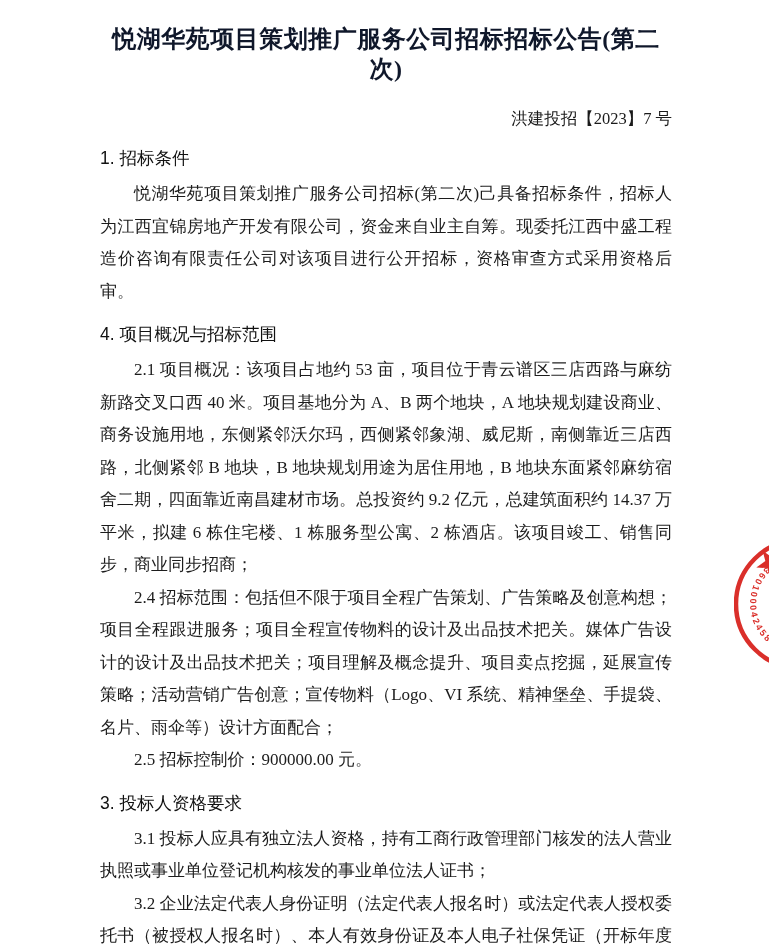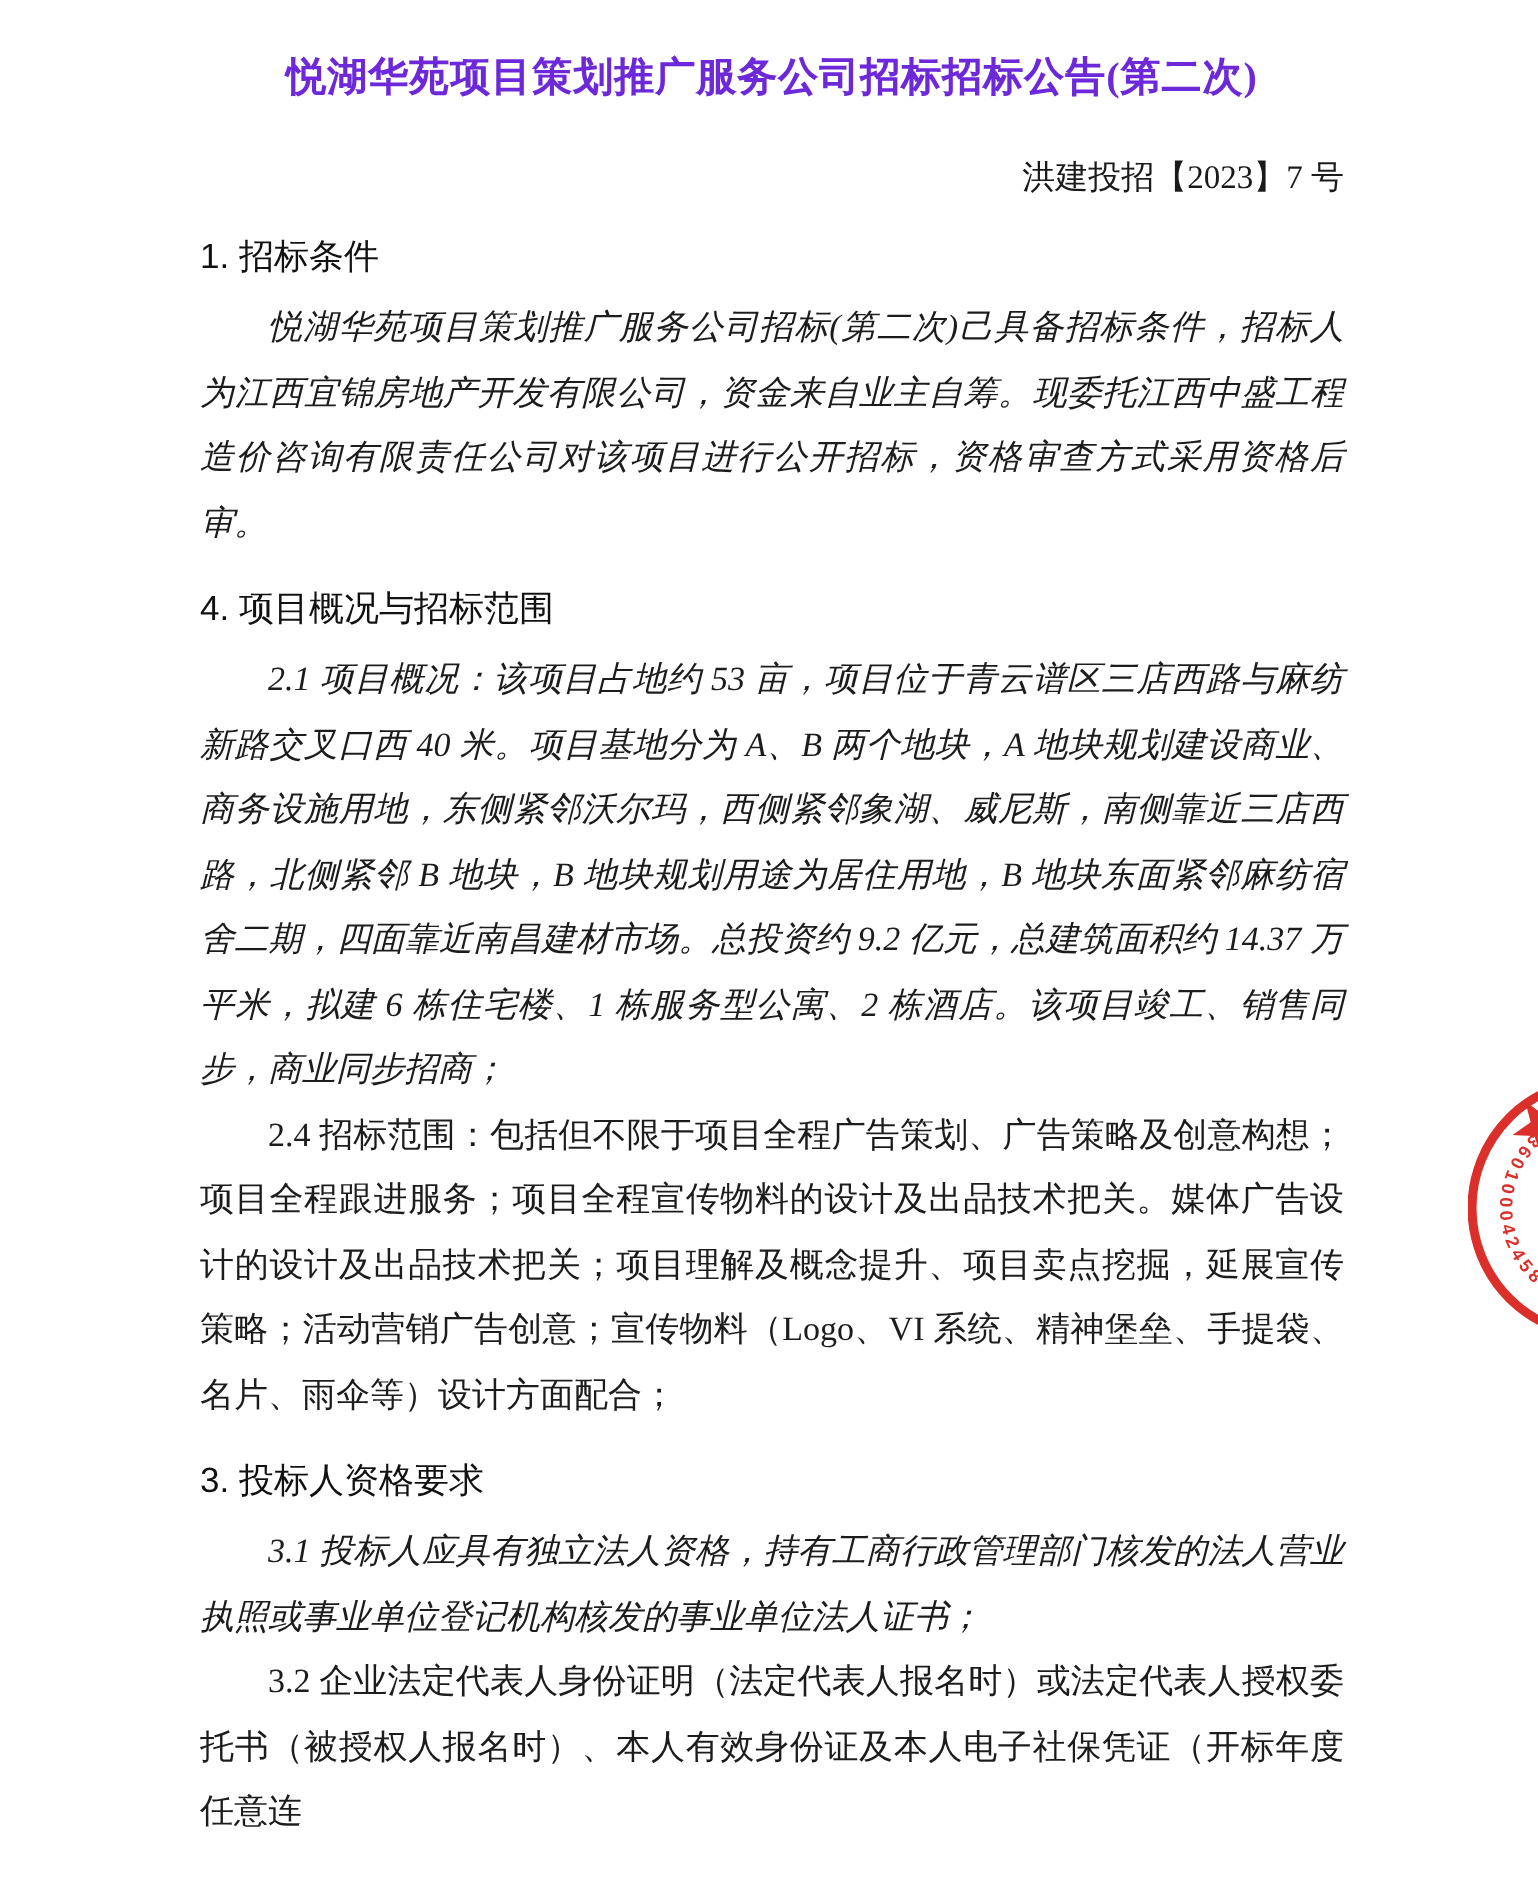--- a/index.html
+++ b/index.html
@@ -16,26 +16,26 @@
     color: #161616;
   }
   .page {
     position: absolute;
     inset: 0;
     padding: 24px 97px 0 100px;
     box-sizing: border-box;
     background: #ffffff;
   }
   .doc-title {
-    font-size: 20px;
+    font-size: 24px;
     font-weight: bold;
     text-align: center;
     line-height: 30px;
     letter-spacing: 0.5px;
-    color: #6d28d9;
+    color: #0f172a;
   }
   .doc-number {
     font-size: 16.5px;
     text-align: right;
     margin-top: 24px;
     line-height: 22px;
     color: #1a1a1a;
   }
   .sec-heading {
     font-family: "Liberation Sans", "DejaVu Sans", sans-serif;
@@ -52,21 +52,20 @@
     font-size: 17px;
     line-height: 32.5px;
     text-align: justify;
     text-indent: 2em;
     margin: 0;
     word-break: break-all;
     color: #1c1c1c;
   }
   .para.lead {
     margin-top: 4px;
-    font-style: italic;
   }
   .seal {
     position: absolute;
     left: 734px;
     top: 538px;
     width: 140px;
     height: 140px;
     pointer-events: none;
   }
   .seal text {
@@ -84,20 +83,21 @@
   <div class="doc-title">悦湖华苑项目策划推广服务公司招标招标公告(第二次)</div>
 
   <div class="doc-number">洪建投招【2023】7 号</div>
 
   <div class="sec-heading first">1. 招标条件</div>
   <p class="para lead">悦湖华苑项目策划推广服务公司招标(第二次)己具备招标条件，招标人为江西宜锦房地产开发有限公司，资金来自业主自筹。现委托江西中盛工程造价咨询有限责任公司对该项目进行公开招标，资格审查方式采用资格后审。</p>
 
   <div class="sec-heading">4. 项目概况与招标范围</div>
   <p class="para lead">2.1 项目概况：该项目占地约 53 亩，项目位于青云谱区三店西路与麻纺新路交叉口西 40 米。项目基地分为 A、B 两个地块，A 地块规划建设商业、商务设施用地，东侧紧邻沃尔玛，西侧紧邻象湖、威尼斯，南侧靠近三店西路，北侧紧邻 B 地块，B 地块规划用途为居住用地，B 地块东面紧邻麻纺宿舍二期，四面靠近南昌建材市场。总投资约 9.2 亿元，总建筑面积约 14.37 万平米，拟建 6 栋住宅楼、1 栋服务型公寓、2 栋酒店。该项目竣工、销售同步，商业同步招商；</p>
   <p class="para">2.4 招标范围：包括但不限于项目全程广告策划、广告策略及创意构想；项目全程跟进服务；项目全程宣传物料的设计及出品技术把关。媒体广告设计的设计及出品技术把关；项目理解及概念提升、项目卖点挖掘，延展宣传策略；活动营销广告创意；宣传物料（Logo、VI 系统、精神堡垒、手提袋、名片、雨伞等）设计方面配合；</p>
+  <p class="para">2.5 招标控制价：900000.00 元。</p>
 
   <div class="sec-heading">3. 投标人资格要求</div>
   <p class="para lead">3.1 投标人应具有独立法人资格，持有工商行政管理部门核发的法人营业执照或事业单位登记机构核发的事业单位法人证书；</p>
   <p class="para">3.2 企业法定代表人身份证明（法定代表人报名时）或法定代表人授权委托书（被授权人报名时）、本人有效身份证及本人电子社保凭证（开标年度任意连</p>
 
 </div>
 
 <svg class="seal" viewBox="0 0 140 140" aria-hidden="true">
   <circle cx="66" cy="66" r="64" fill="none" stroke="#da2f2a" stroke-width="4.5"></circle>
   <path id="sealNumPath" d="M 33.9 27.6 A 50 50 0 0 0 16 66 A 50 50 0 0 0 33.9 104.4" fill="none"></path>

